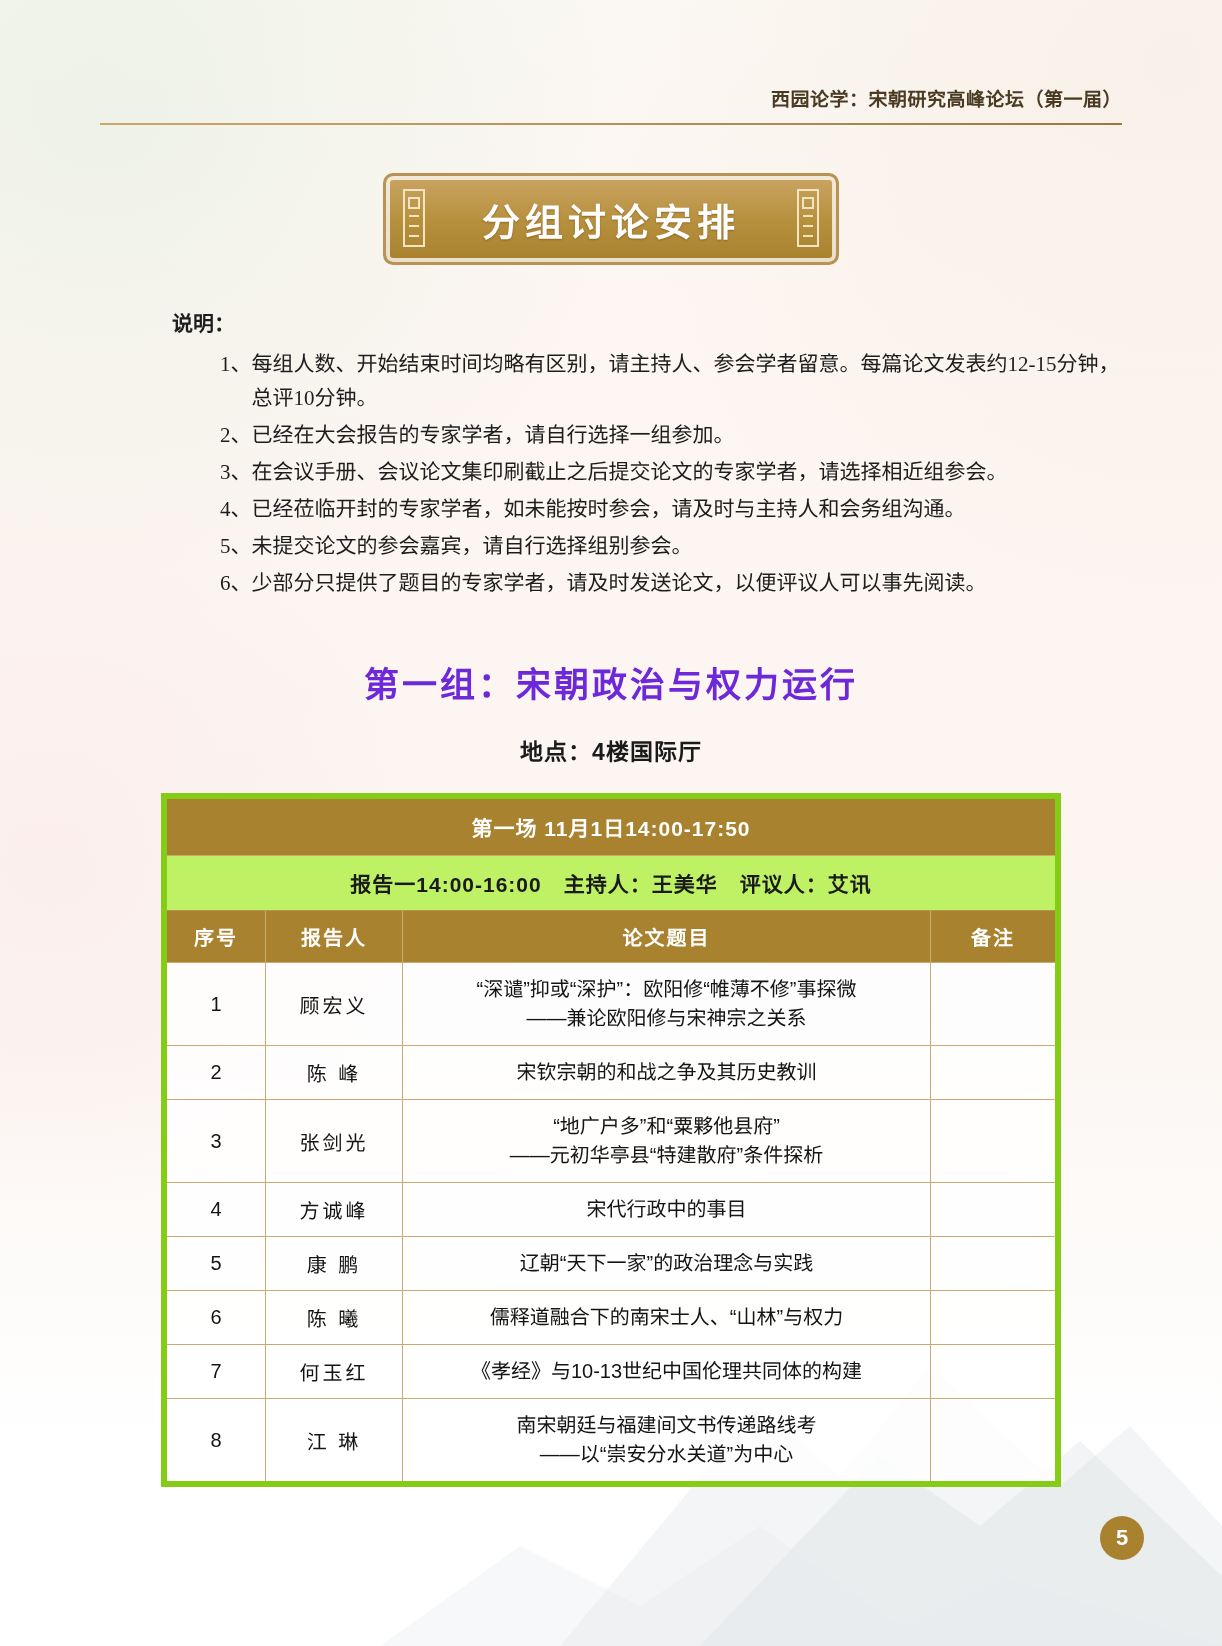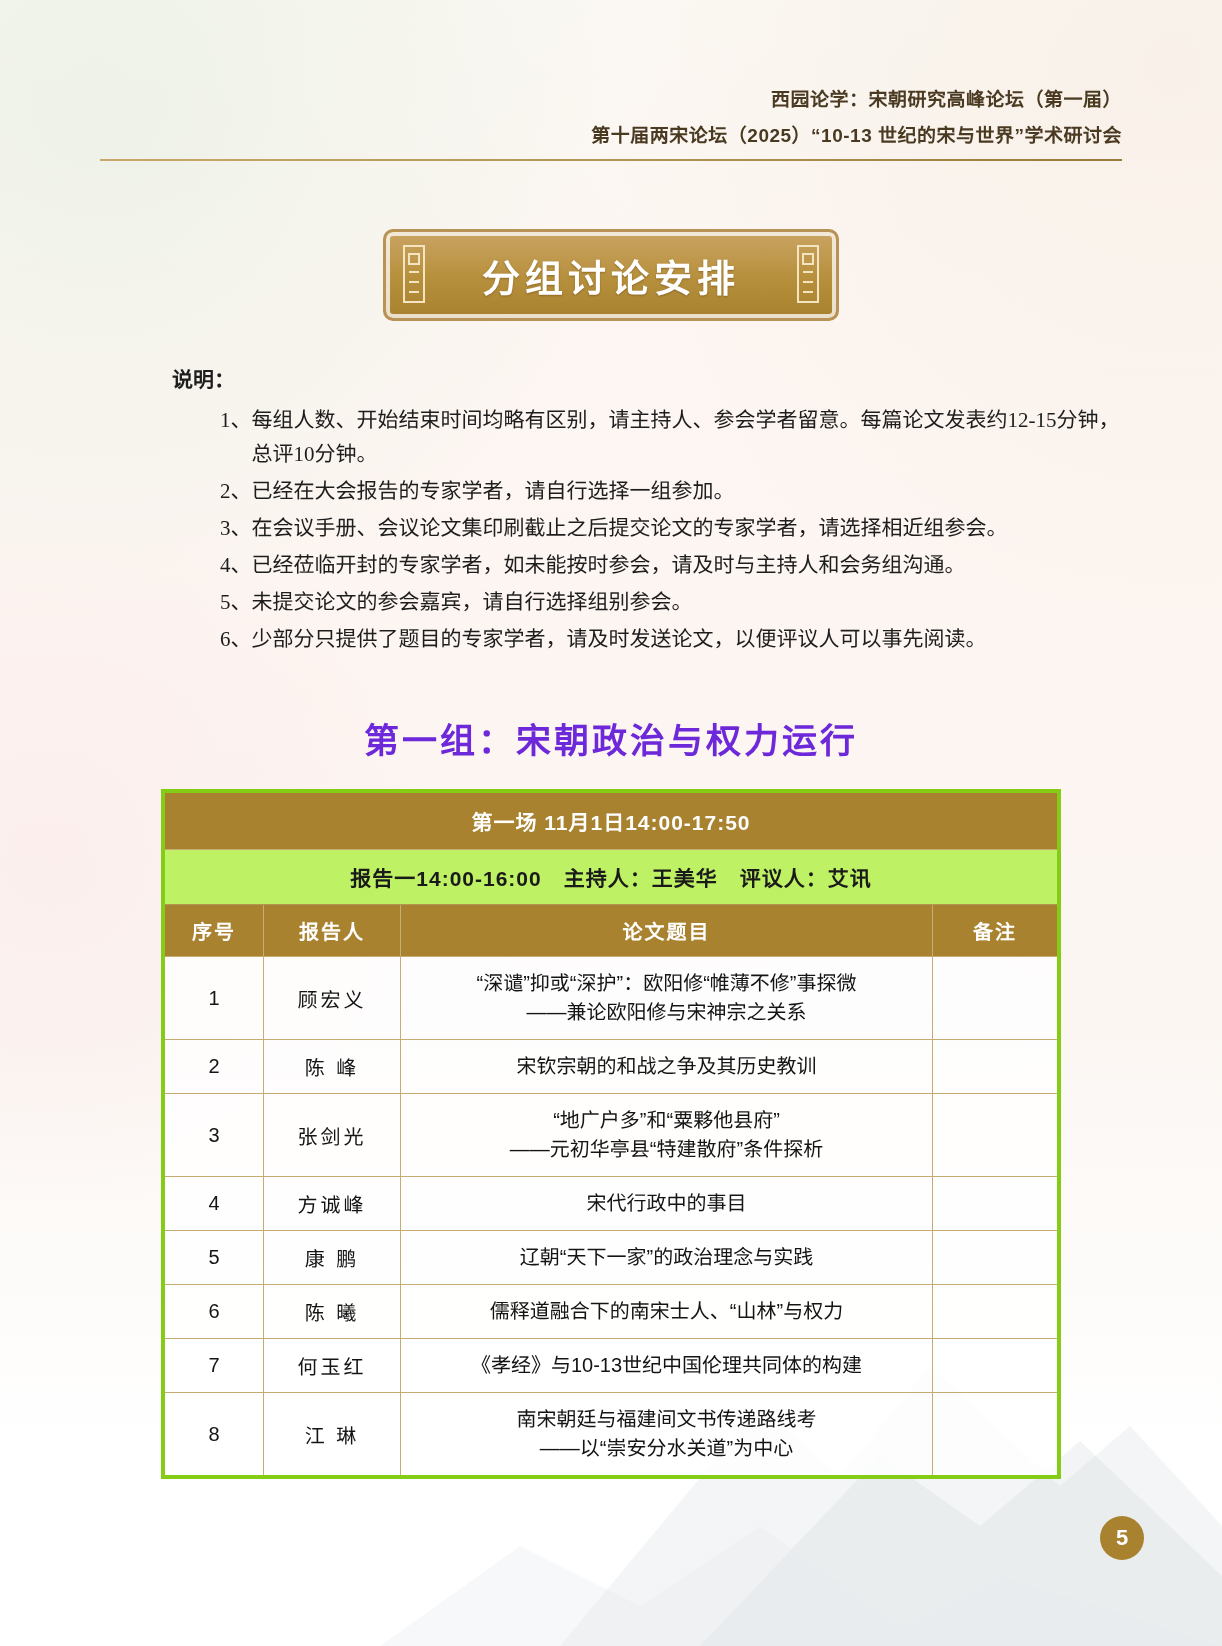--- a/index.html
+++ b/index.html
@@ -85,21 +85,20 @@
     height: 86px;
     border: 3px solid #b99355;
     border-radius: 10px;
     background: linear-gradient(180deg, #c7a straight 0%, #bb9550 100%);
     background: linear-gradient(180deg, #caa463 0%, #b8913f 50%, #a8812f 100%);
     display: flex;
     align-items: center;
     justify-content: center;
     position: relative;
     box-shadow: 0 0 0 4px rgba(255,255,255,0.75) inset;
-    margin-top: 20px;
   }
   .plaque-title {
     font-family: "Liberation Sans", sans-serif;
     font-size: 38px;
     font-weight: 700;
     letter-spacing: 5px;
     color: #ffffff;
     text-shadow: 0 1px 2px rgba(90,60,10,0.45);
   }
   .plaque .orn {
@@ -156,21 +155,21 @@
     font-weight: 700;
     color: #1a1a1a;
     letter-spacing: 1px;
   }
 
   
   .sched {
     margin: 26px auto 12px;
     width: 900px;
     border-collapse: collapse;
-    border: 4px solid #84cc16;
+    border: 6px solid #84cc16;
     background: rgba(255,255,255,0.6);
     font-size: 20px;
   }
   .sched .band {
     background: #a8822f;
     color: #ffffff;
     text-align: center;
     font-family: "Liberation Sans", sans-serif;
     font-weight: 700;
     letter-spacing: 1px;
@@ -241,21 +240,20 @@
     <path d="M560 420 L760 180 L840 250 L930 140 L1060 260 L1130 200 L1222 300 L1222 420 Z" fill="#9aa8ae" opacity="0.35"></path>
     <path d="M700 420 L880 230 L980 300 L1080 215 L1222 350 L1222 420 Z" fill="#7f9099" opacity="0.30"></path>
     <path d="M380 420 L520 320 L640 380 L760 300 L900 400 L1000 350 L1222 420 Z" fill="#b7c2c6" opacity="0.35"></path>
   </svg>
 </div>
 
 <div class="content">
 
   <div class="header">
     <div class="line1">西园论学：宋朝研究高峰论坛（第一届）</div>
-    <div class="line2">第十届两宋论坛（2025）“10-13 世纪的宋与世界”学术研讨会</div>
   </div>
   <div class="header-rule"></div>
 
   <div class="plaque-wrap">
     <div class="plaque">
       <svg class="orn left" viewBox="0 0 28 64">
         <g fill="none" stroke="#f3e4c2" stroke-width="2">
           <rect x="4" y="4" width="20" height="56"></rect>
           <path d="M9 12 h10 v10 h-10 z M9 30 h10 M9 40 h10 M9 50 h10"></path>
         </g>
@@ -293,20 +291,21 @@
       <span class="note-num">5、</span>
       <span class="note-text">未提交论文的参会嘉宾，请自行选择组别参会。</span>
     </div>
     <div class="note-item">
       <span class="note-num">6、</span>
       <span class="note-text">少部分只提供了题目的专家学者，请及时发送论文，以便评议人可以事先阅读。</span>
     </div>
   </div>
 
   <div class="group-title">第一组：宋朝政治与权力运行</div>
+  <div class="venue">地点：4楼国际厅</div>
 
   <table class="sched">
     <tbody>
       <tr>
         <td class="band" colspan="4">第一场 11月1日14:00-17:50</td>
       </tr>
       <tr>
         <td class="subband" colspan="4">报告一14:00-16:00　主持人：王美华　评议人：艾讯</td>
       </tr>
       <tr>

